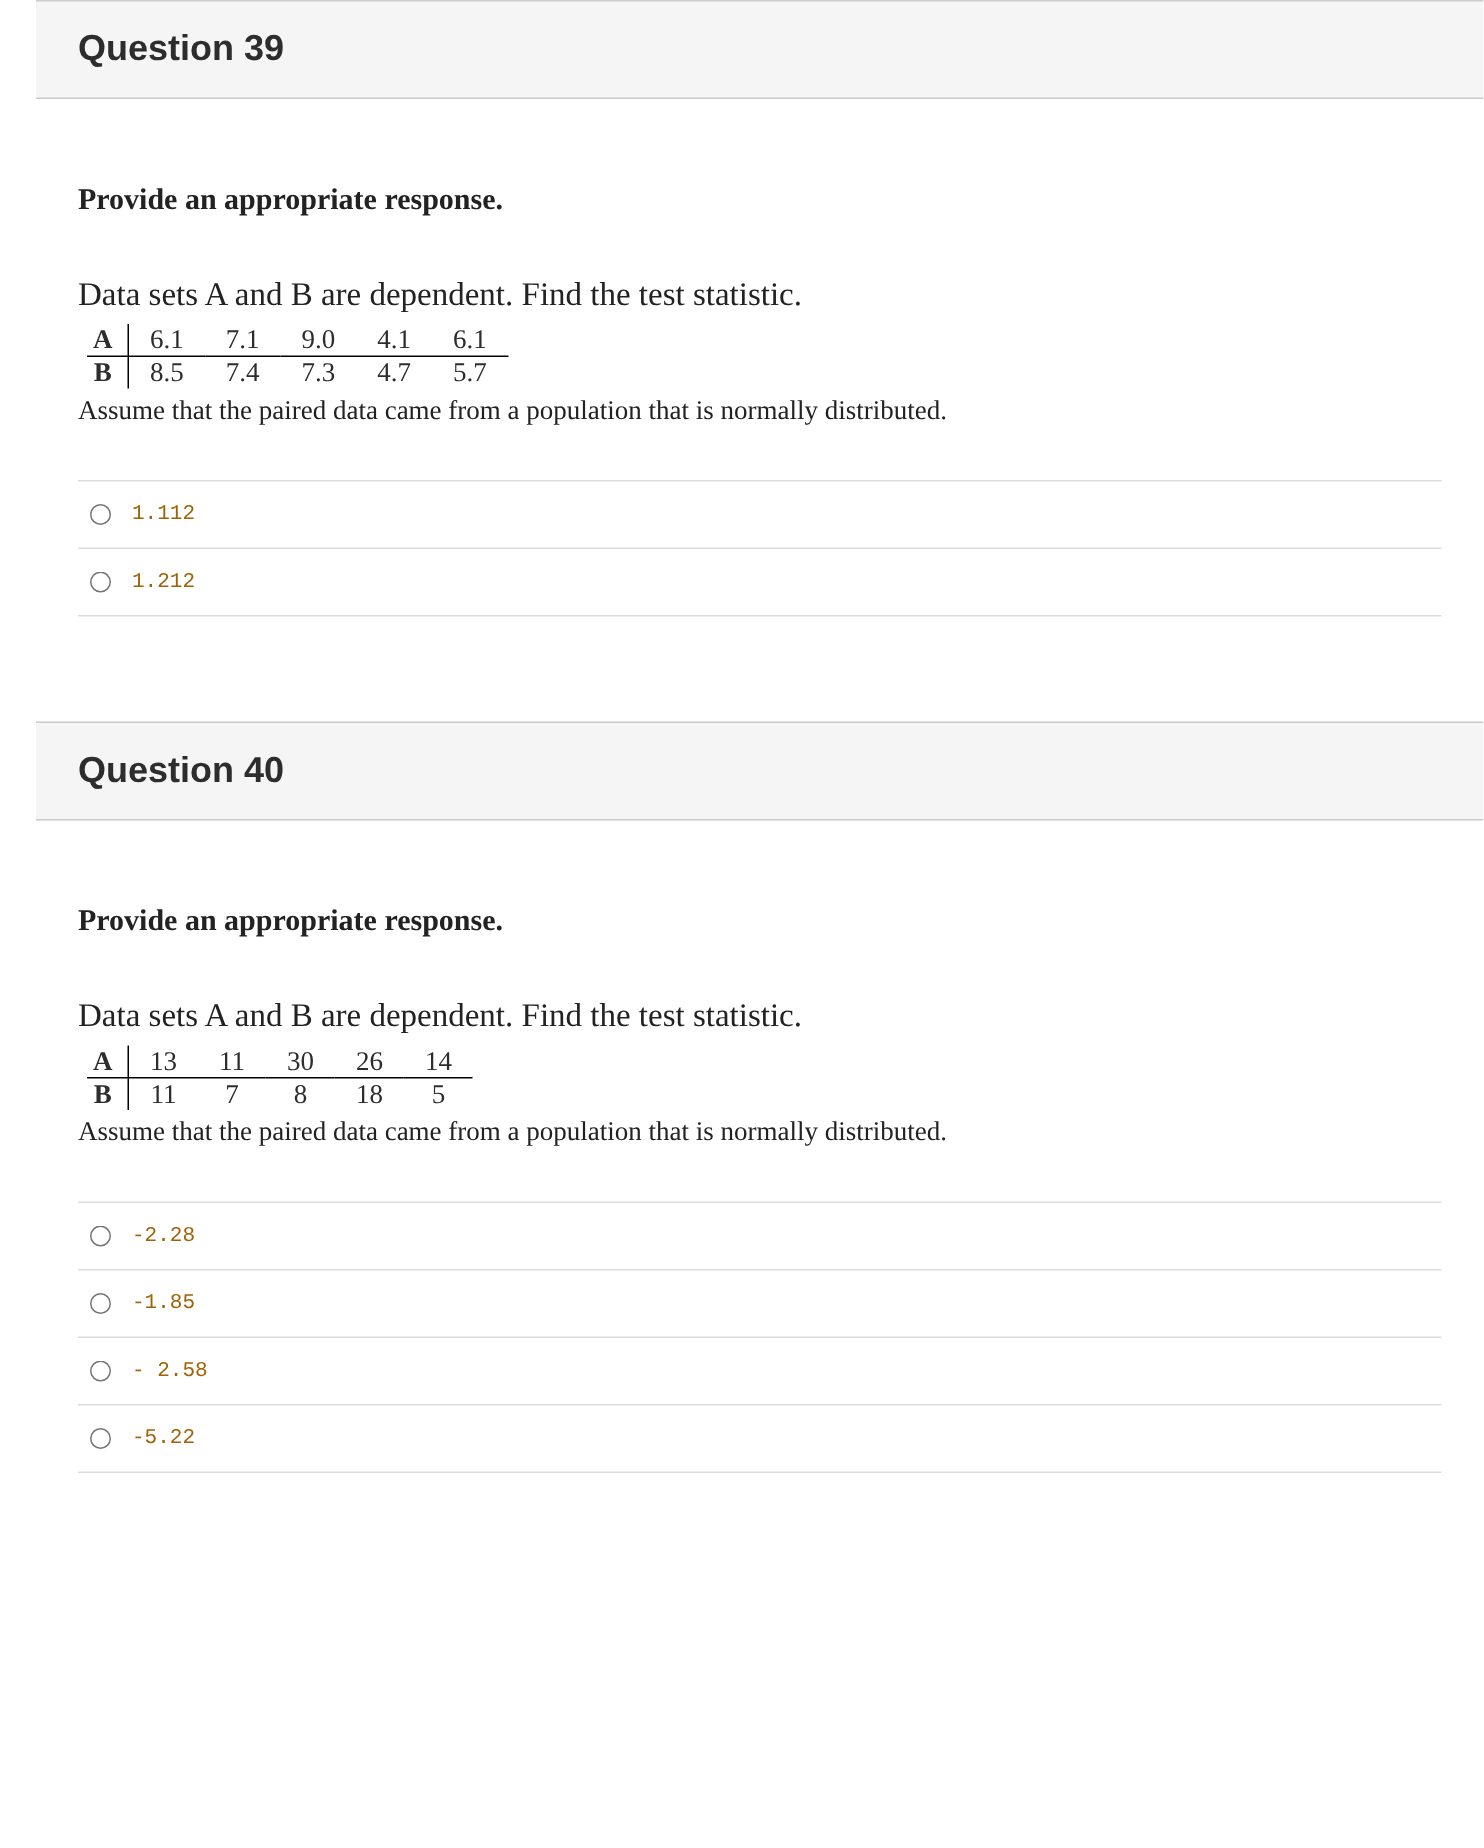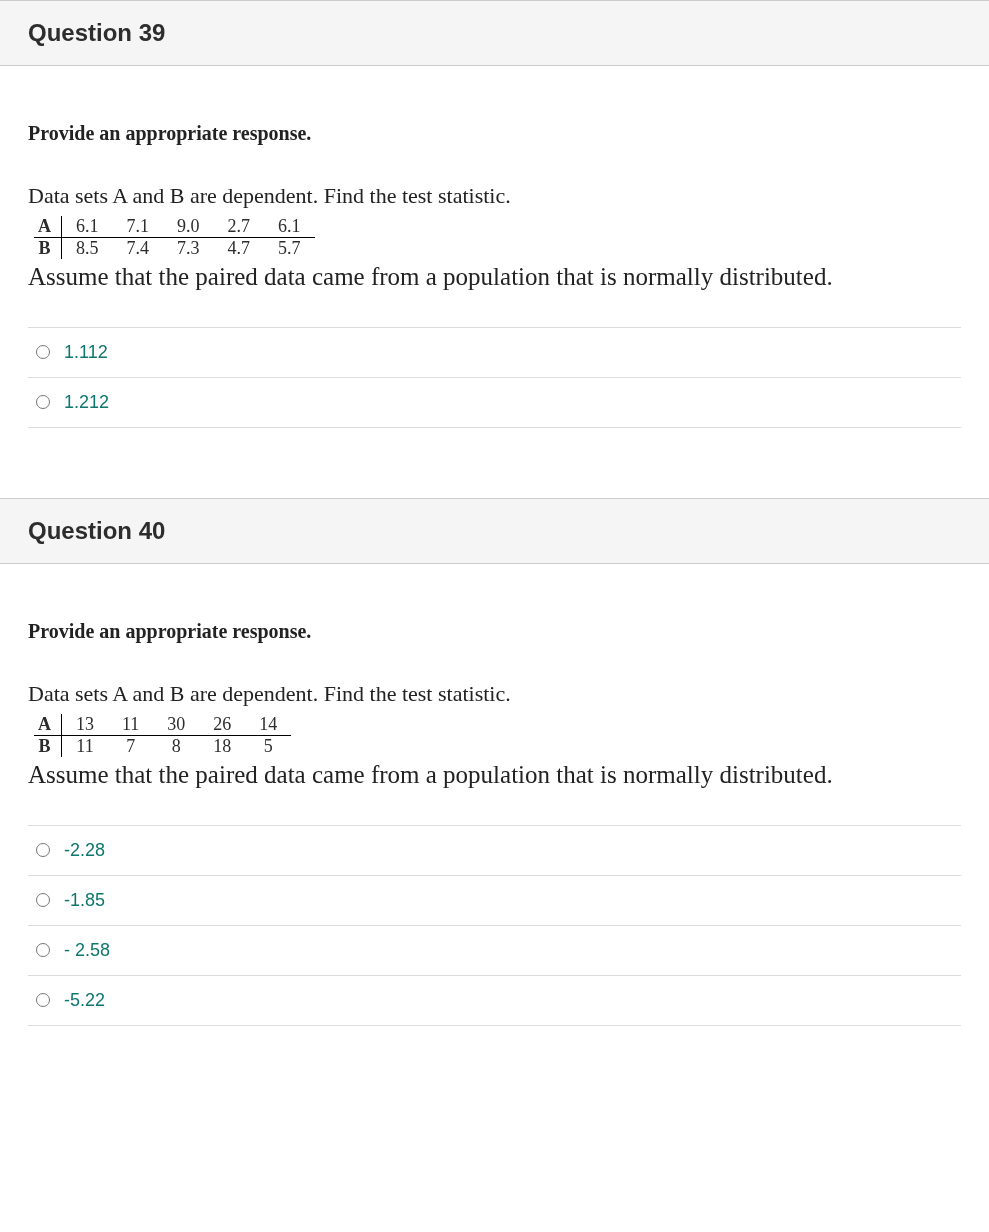--- a/index.html
+++ b/index.html
@@ -8,20 +8,21 @@
       padding: 0;
     }
     body {
       font-family: "Helvetica Neue", Helvetica, Arial, sans-serif;
       color: #2d2d2d;
       background: #ffffff;
       width: 989px;
     }
     .question-block {
       margin-bottom: 60px;
+      padding-left: 24px;
     }
     .question-header {
       background: #f5f5f5;
       border-top: 1px solid #ccc;
       border-bottom: 1px solid #ccc;
       padding: 18px 28px;
     }
     .question-title {
       font-size: 24px;
       font-weight: 700;
@@ -60,21 +61,21 @@
       font-weight: 700;
       border-right: 1.5px solid #000;
       padding: 0 10px 0 4px;
       min-width: 26px;
     }
     .data-table tr.row-a td {
       border-bottom: 1.5px solid #000;
     }
     .assumption {
       font-family: Georgia, "Times New Roman", serif;
-      font-size: 25px;
+      font-size: 18px;
       color: #222;
       margin-top: 2px;
     }
     .options {
       margin-top: 36px;
     }
     .option-row {
       border-top: 1px solid #dcdcdc;
       padding: 14px 8px;
       display: flex;
@@ -83,43 +84,43 @@
     .option-row:last-child {
       border-bottom: 1px solid #dcdcdc;
     }
     .option-row input[type="radio"] {
       width: 14px;
       height: 14px;
       margin-right: 14px;
       cursor: pointer;
     }
     .option-label {
-      font-family: Liberation Sans, sans-serif;
-      font-size: 18px;
-      color: #0f766e;
+      font-family: Liberation Mono, monospace;
+      font-size: 14px;
+      color: #a16207;
     }
   </style>
 </head>
 <body>
 
 <div class="question-block">
   <div class="question-header">
     <h2 class="question-title">Question 39</h2>
   </div>
   <div class="question-body">
     <p class="instruction">Provide an appropriate response.</p>
     <p class="prompt-text">Data sets A and B are dependent. Find the test statistic.</p>
     <table class="data-table">
       <tbody>
           <tr class="row-a">
         <td class="row-label">A</td>
         <td>6.1</td>
         <td>7.1</td>
         <td>9.0</td>
-        <td>2.7</td>
+        <td>4.1</td>
         <td>6.1</td>
       </tr>
       <tr>
         <td class="row-label">B</td>
         <td>8.5</td>
         <td>7.4</td>
         <td>7.3</td>
         <td>4.7</td>
         <td>5.7</td>
       </tr>

